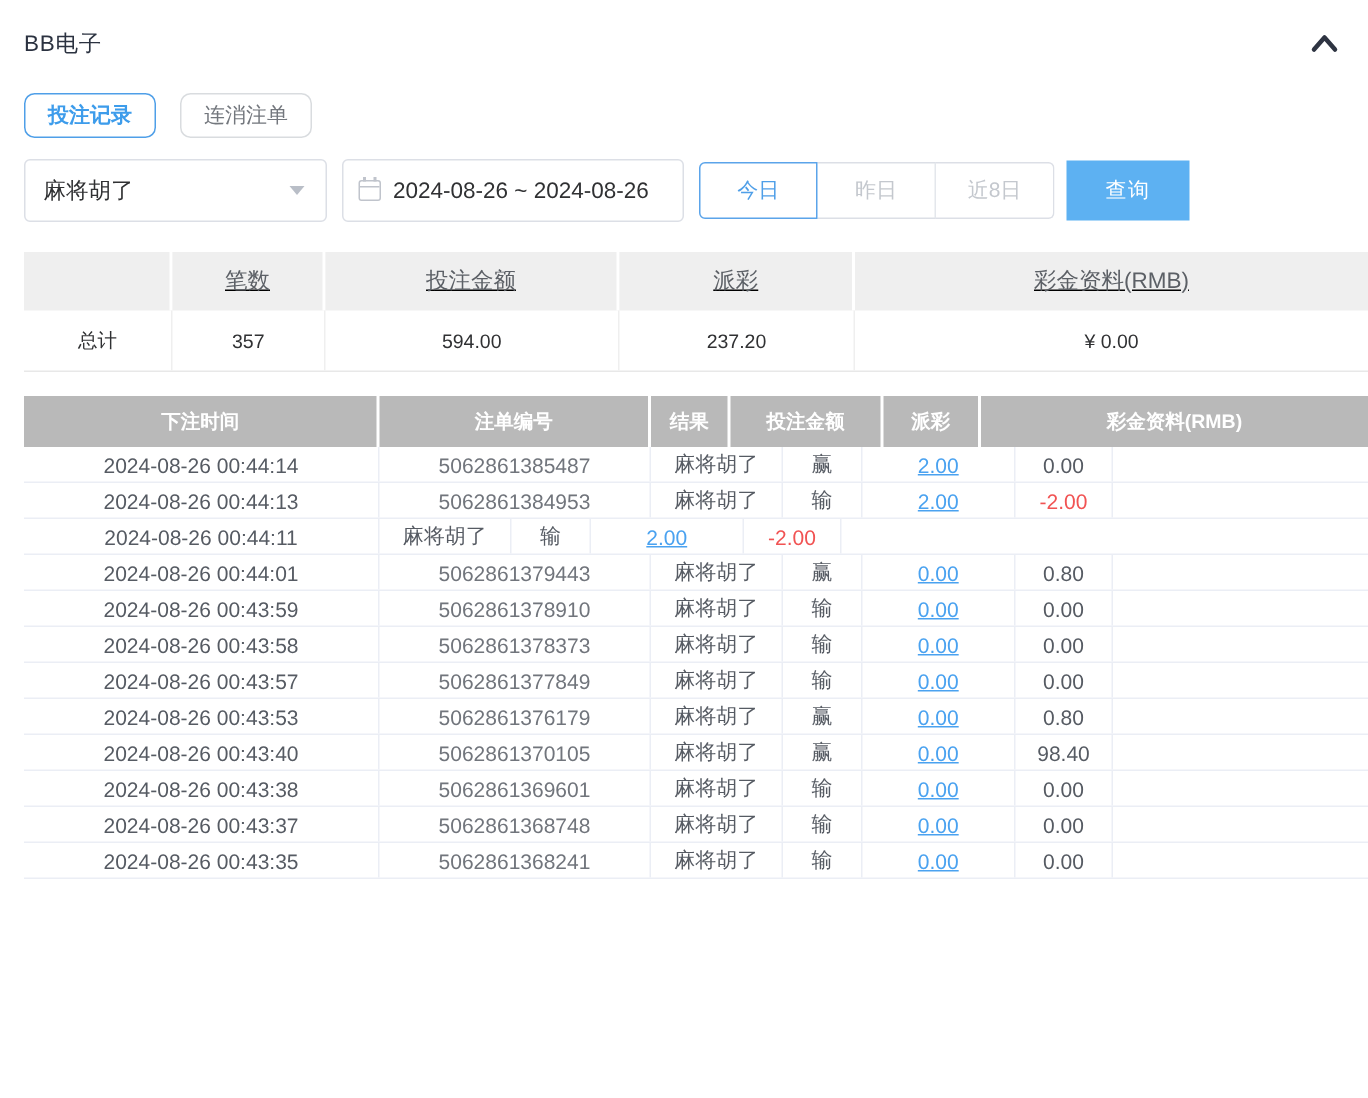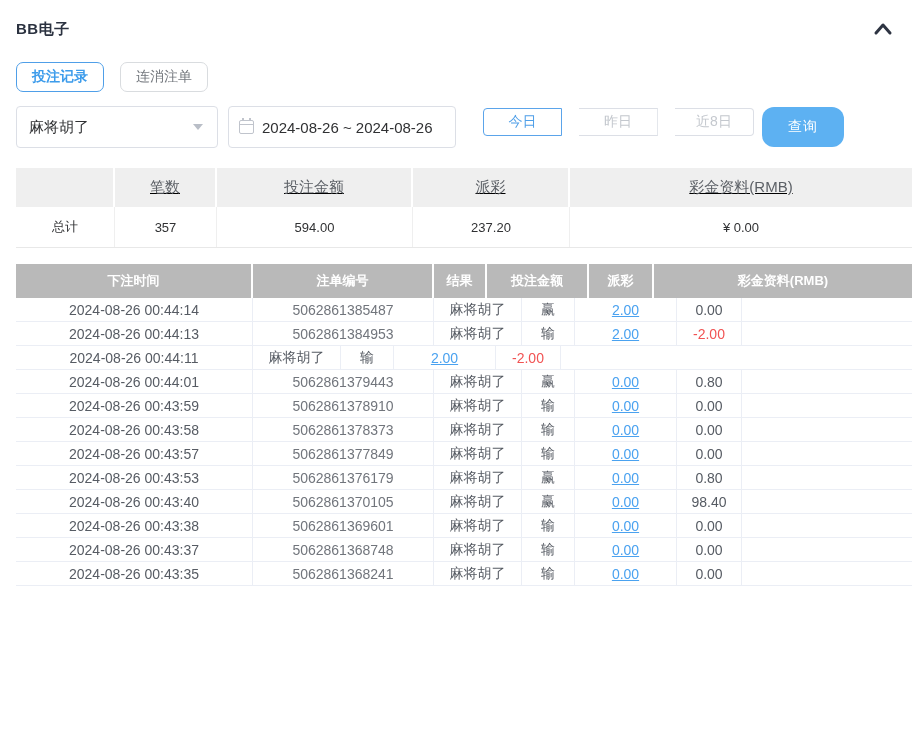--- a/index.html
+++ b/index.html
@@ -6,42 +6,42 @@
   html,body { background:#fff; }
   body {
     width:912px; height:732px; overflow:hidden; position:relative;
     font-family:"Liberation Sans","DejaVu Sans",sans-serif;
     -webkit-font-smoothing:antialiased;
   }
   .page { width:912px; height:732px; overflow:hidden; }
 
   
   .header-bar { display:flex; justify-content:space-between; align-items:center; margin:18px 16px 0 16px; }
-  .page-title { font-size:15px; font-weight:bold; color:#2b3240; letter-spacing:.5px;text-align:center; }
+  .page-title { font-size:15px; font-weight:normal; color:#2b3240; letter-spacing:.5px;text-align:center; }
   .collapse-btn { width:22px; height:22px; display:flex; align-items:center; justify-content:center; cursor:pointer; background:none; border:none; margin-right:2px; }
 
   
   .tabs { display:flex; gap:16px; margin:22px 16px 0 16px; }
   .tab { height:30px; padding:0 15px; display:flex; align-items:center; font-size:14px; border-radius:7px; background:#fff; cursor:pointer; }
   .tab.active { border:1px solid #4f9fe8; color:#3d9ceb; font-weight:bold; }
   .tab.inactive { border:1px solid #d9dcdf; color:#73777d; }
 
   
   .filter-row { display:flex; align-items:center; margin:14px 16px 0 16px; }
   .select-box { width:202px; height:42px; border:1px solid #dcdfe6; border-radius:4px; display:flex; align-items:center; padding:0 12px; font-size:15px; color:#303133; cursor:pointer; background:#fff; }
   .select-box .sel-text { flex:1; }
   .caret-down { width:0; height:0; border-left:5px solid transparent; border-right:5px solid transparent; border-top:6px solid #b9bec7; margin-right:2px; }
   .date-box { width:228px; height:42px; border:1px solid #dcdfe6; border-radius:4px; display:flex; align-items:center; padding:0 10px; margin-left:10px; font-size:15px; color:#303133; background:#fff; cursor:pointer; }
   .date-box .cal { margin-right:8px; display:flex; align-items:center; }
   .btn-group { display:flex; margin-left:10px; height:38px; }
-  .qbtn { height:28px; width:79px; background:#fff; font-size:14px; display:flex; align-items:center; justify-content:center; cursor:pointer;margin-left:17px; }
+  .qbtn { height:38px; width:79px; background:#fff; font-size:14px; display:flex; align-items:center; justify-content:center; cursor:pointer; }
   .qbtn.active { border:1px solid #5ba4ea; color:#4f9fe8; border-radius:4px 0 0 4px; position:relative; z-index:2; }
   .qbtn.mid { border-top:1px solid #dcdfe6; border-bottom:1px solid #dcdfe6; border-left:none; border-right:1px solid #e4e7ec; color:#c4c8ce; }
   .qbtn.last { border:1px solid #dcdfe6; border-left:none; border-radius:0 4px 4px 0; color:#c4c8ce; }
-  .search-btn { margin-left:8px; width:82px; height:40px; background:#5db1f2; color:#fff; border:none; border-radius:12px; font-size:14px; cursor:pointer; letter-spacing:1px; }
+  .search-btn { margin-left:8px; width:82px; height:40px; background:#5db1f2; color:#fff; border:none; border-radius:0; font-size:14px; cursor:pointer; letter-spacing:1px; }
 
   
   .summary { margin:20px 16px 0 16px; width:896px; }
   .sum-head { display:flex; height:39px;text-decoration:underline; }
   .sum-head .th { background:#efefef; color:#5c6066; font-size:15px; display:flex; align-items:center; justify-content:center; border-right:2px solid #fff; }
   .sum-head .th:last-child { border-right:none; }
   .sum-row { display:flex; height:41px; border-bottom:1px solid #e8e8e8; }
   .sum-row .td { display:flex; align-items:center; justify-content:center; font-size:13px; color:#303133; border-right:1px solid #efefef; }
   .sum-row .td:last-child { border-right:none; }
   .s1{width:99px} .s2{width:102px} .s3{width:196px} .s4{width:157px} .s5{flex:1}

